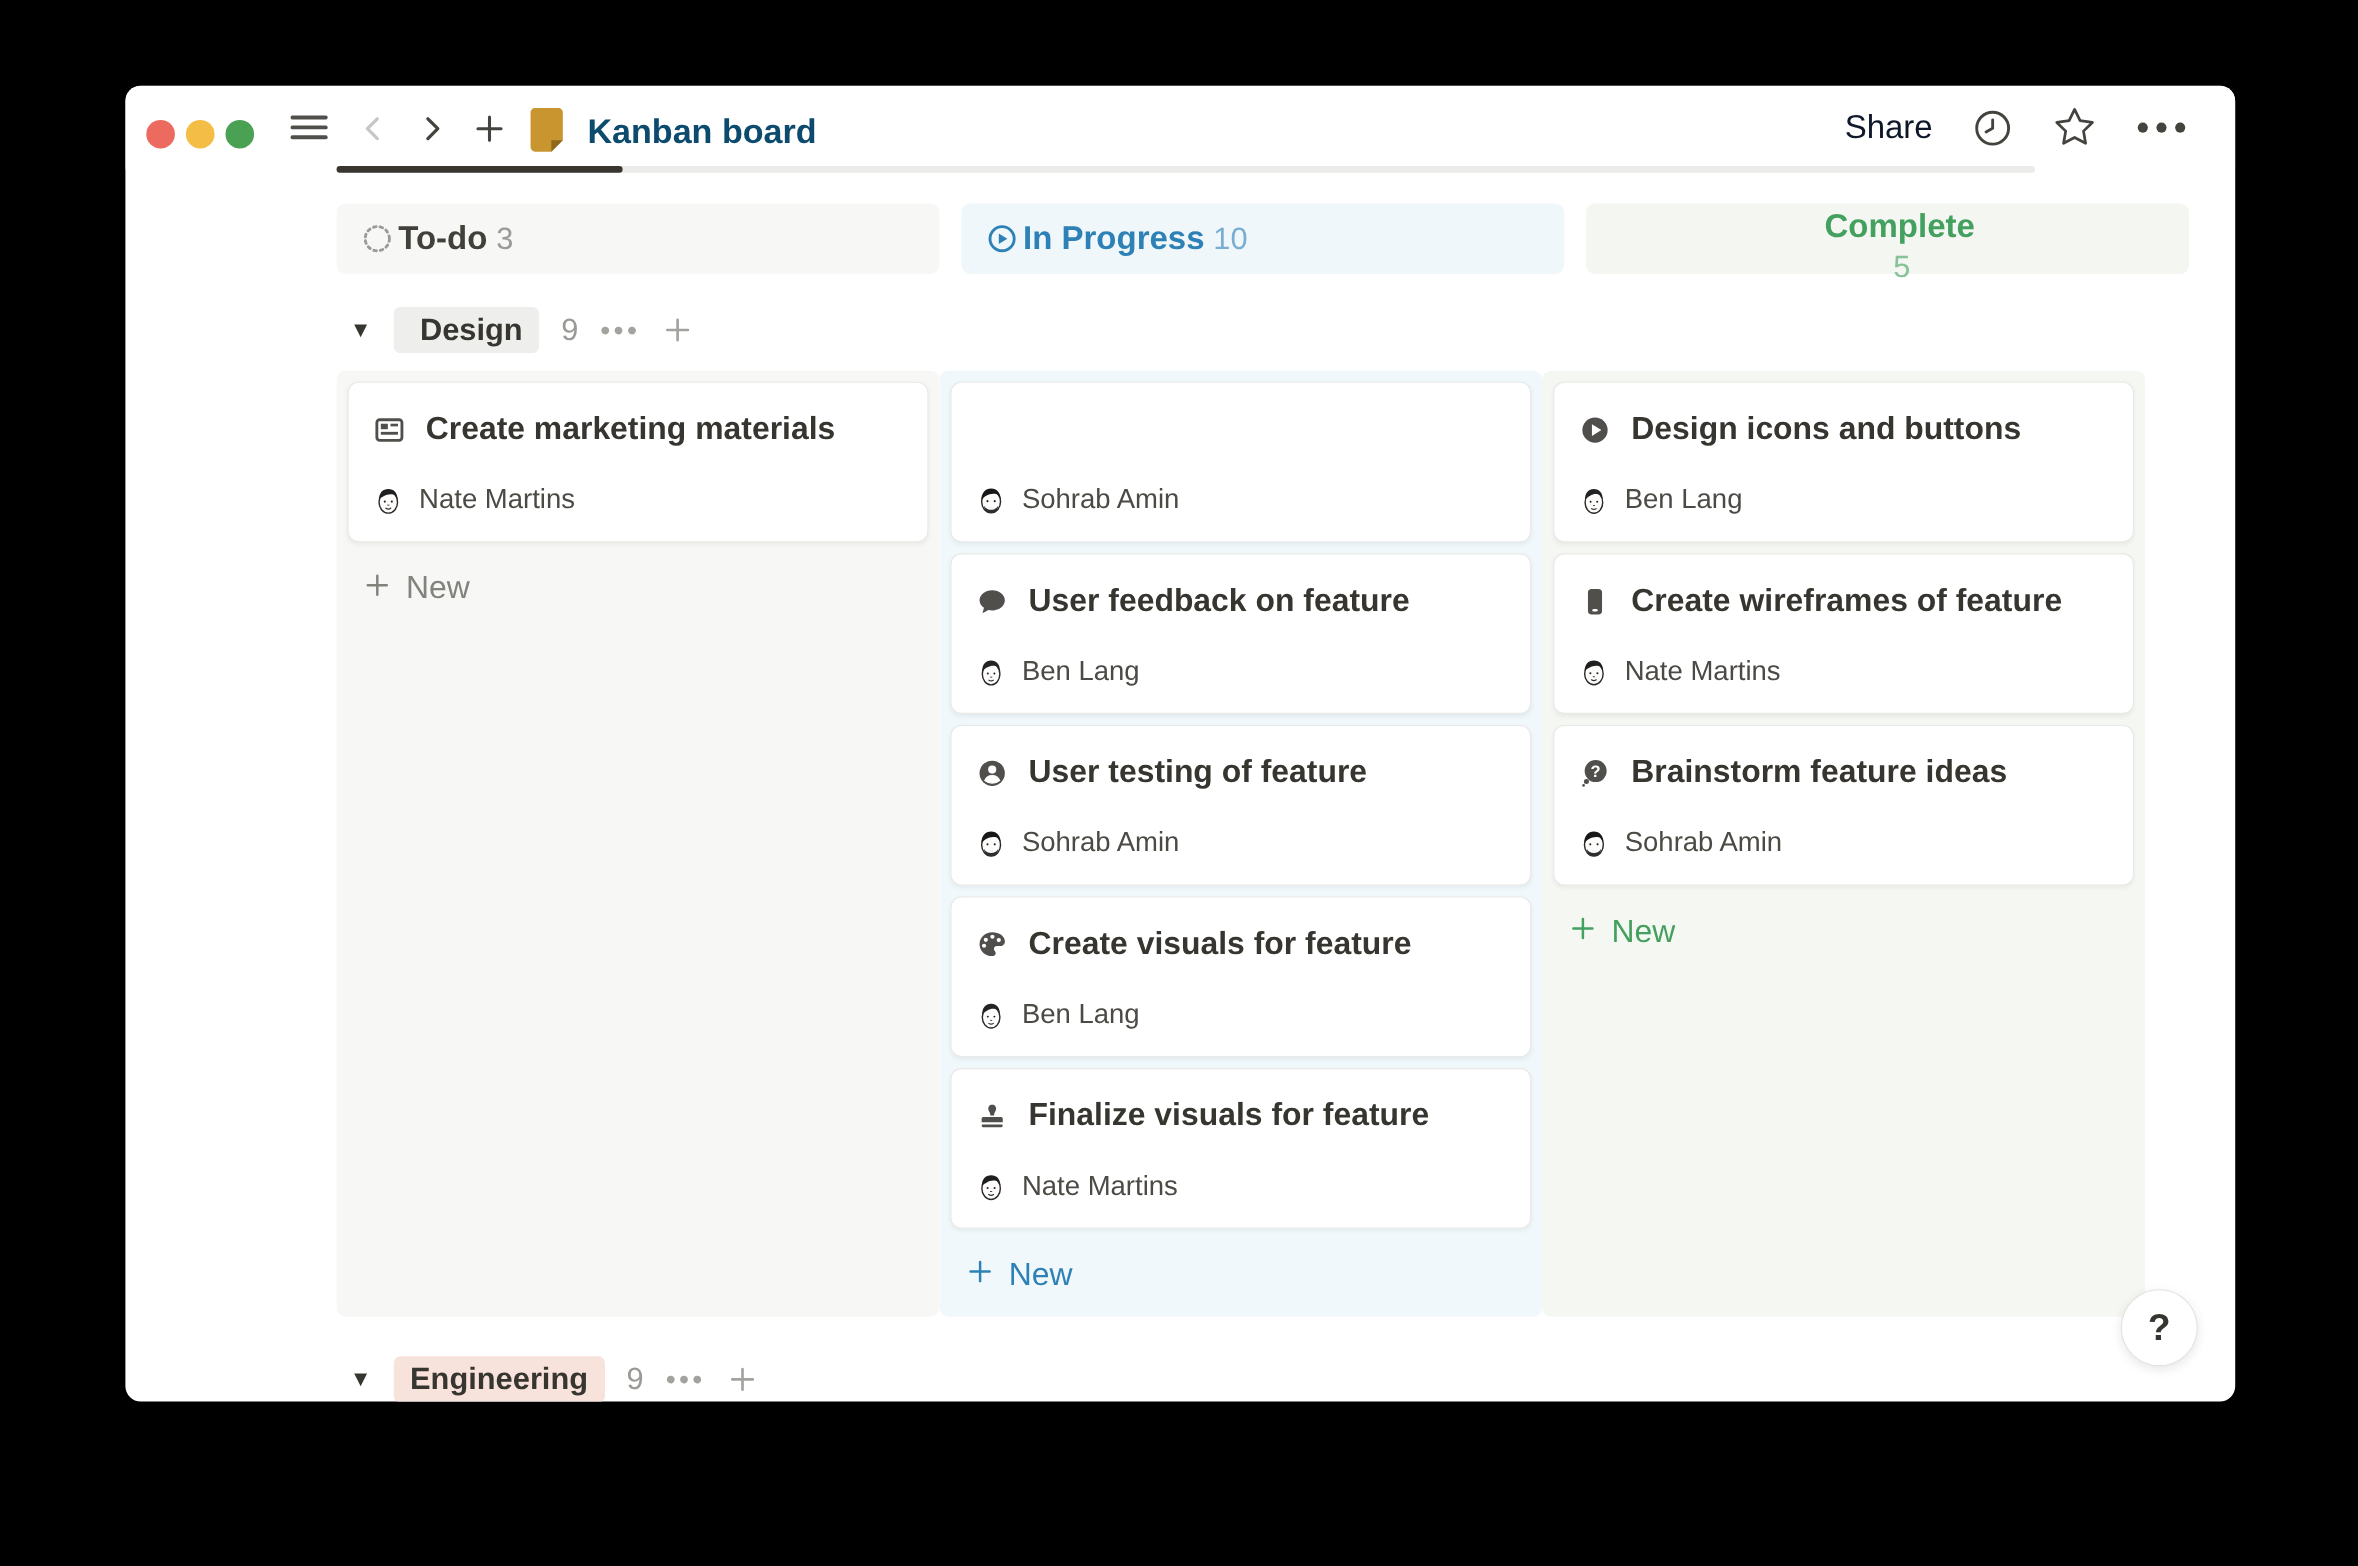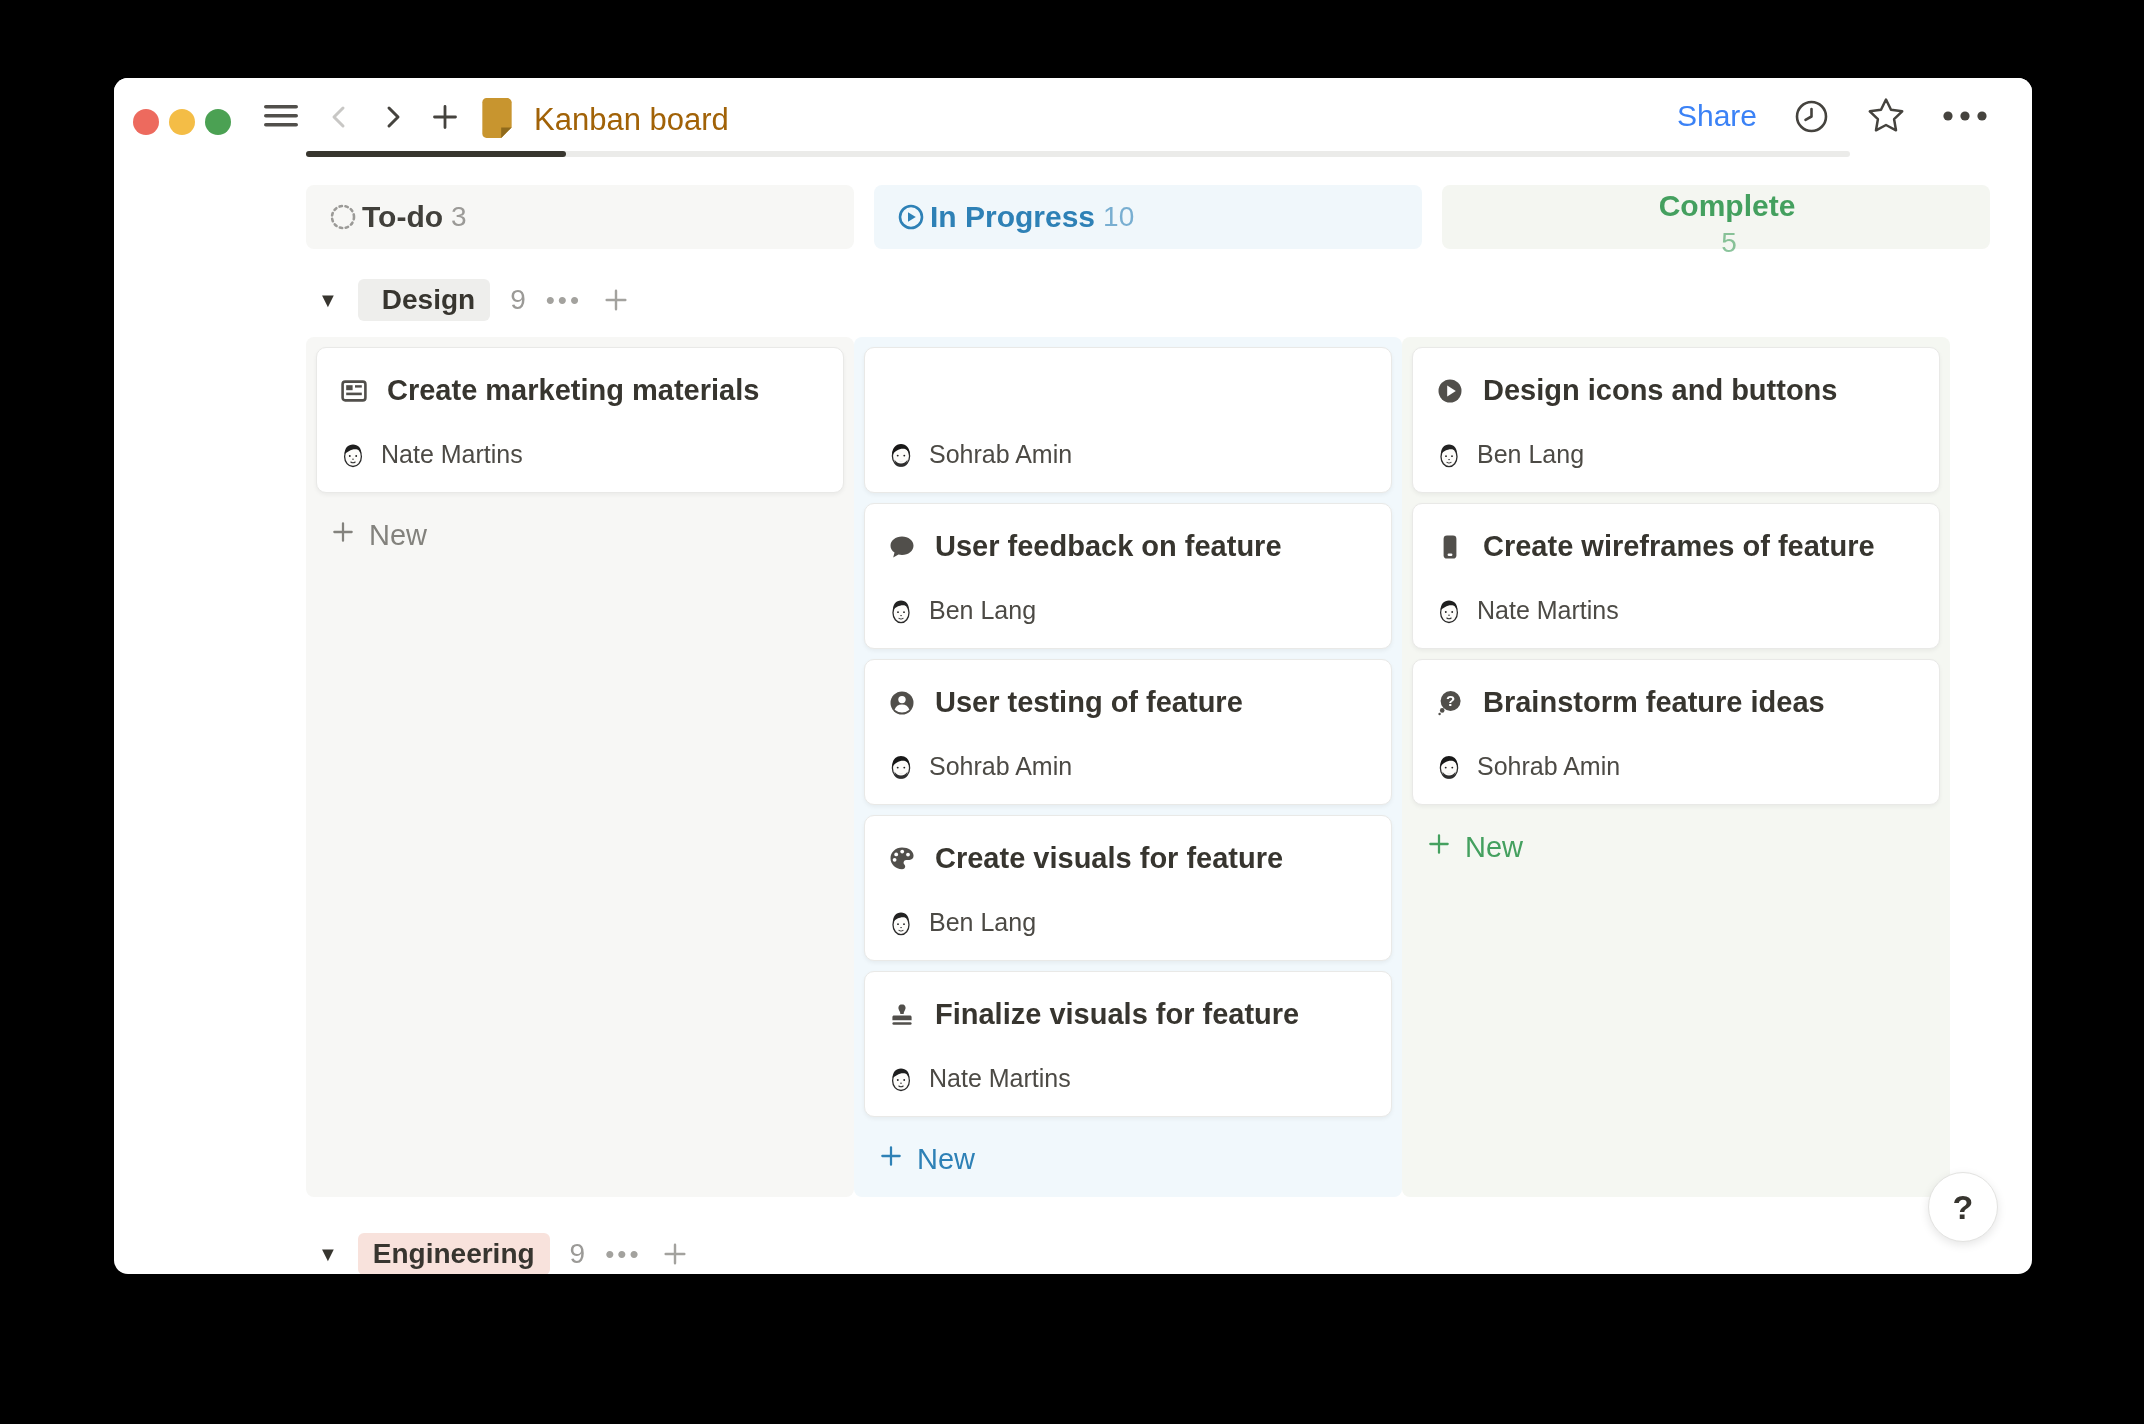--- a/index.html
+++ b/index.html
@@ -13,23 +13,23 @@
   .tl { position:absolute; top:31px; width:26px; height:26px; border-radius:50%; border:none; cursor:default; }
   .tl.red { left:19px; background:#ed6a5e; }
   .tl.yellow { left:55px; background:#f4bd46; }
   .tl.green { left:91px; background:#4ba153; }
   .tb-ic { position:absolute; top:24px; display:flex; align-items:center; justify-content:center; }
   .menu-btn   { left:150px; top:26px; }
   .nav-back   { left:210px; }
   .nav-fwd    { left:264px; }
   .tb-plus    { left:316px; }
   .page-emoji { left:364px; top:18px; }
-  .tb-title { position:absolute; left:420px; top:25px; font-size:31px; font-weight:normal; color:#a16207; line-height:34px; white-space:nowrap; }
+  .tb-title { position:absolute; left:420px; top:25px; font-size:31px; font-weight:bold; color:#0c4a6e; line-height:34px; white-space:nowrap; }
   .tb-right { position:absolute; right:44px; top:0; height:76px; display:flex; align-items:center; gap:36px; }
-  .share { font-size:30px; color:#3b82f6; cursor:pointer; }
+  .share { font-size:30px; color:#0f172a; cursor:pointer; }
 
   
   .hscroll { position:absolute; left:192px; top:73px; width:1544px; height:6px; background:#ebebe9; border-radius:3px; }
   .hscroll .thumb { width:260px; height:6px; background:#38362f; border-radius:3px; }
 
   
   .board { position:absolute; left:192px; top:107px; width:1686px; }
   .headers { display:flex; gap:20px; }
   .col-header { width:548px; height:64px; border-radius:8px; display:flex; align-items:center; padding-left:22px; gap:4px; cursor:pointer; }
   .h-todo { background:#f7f7f5; }

